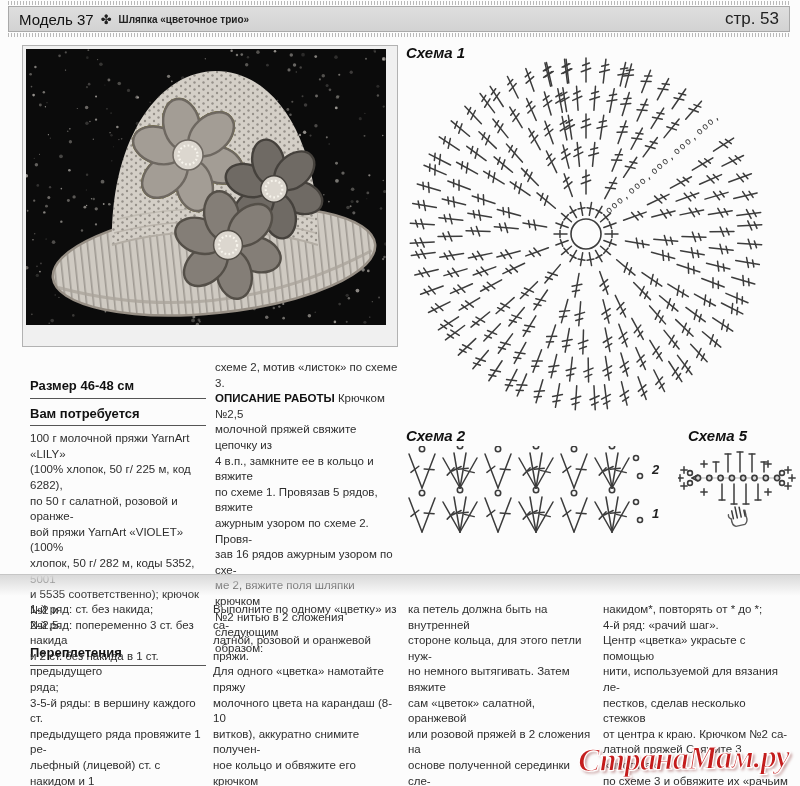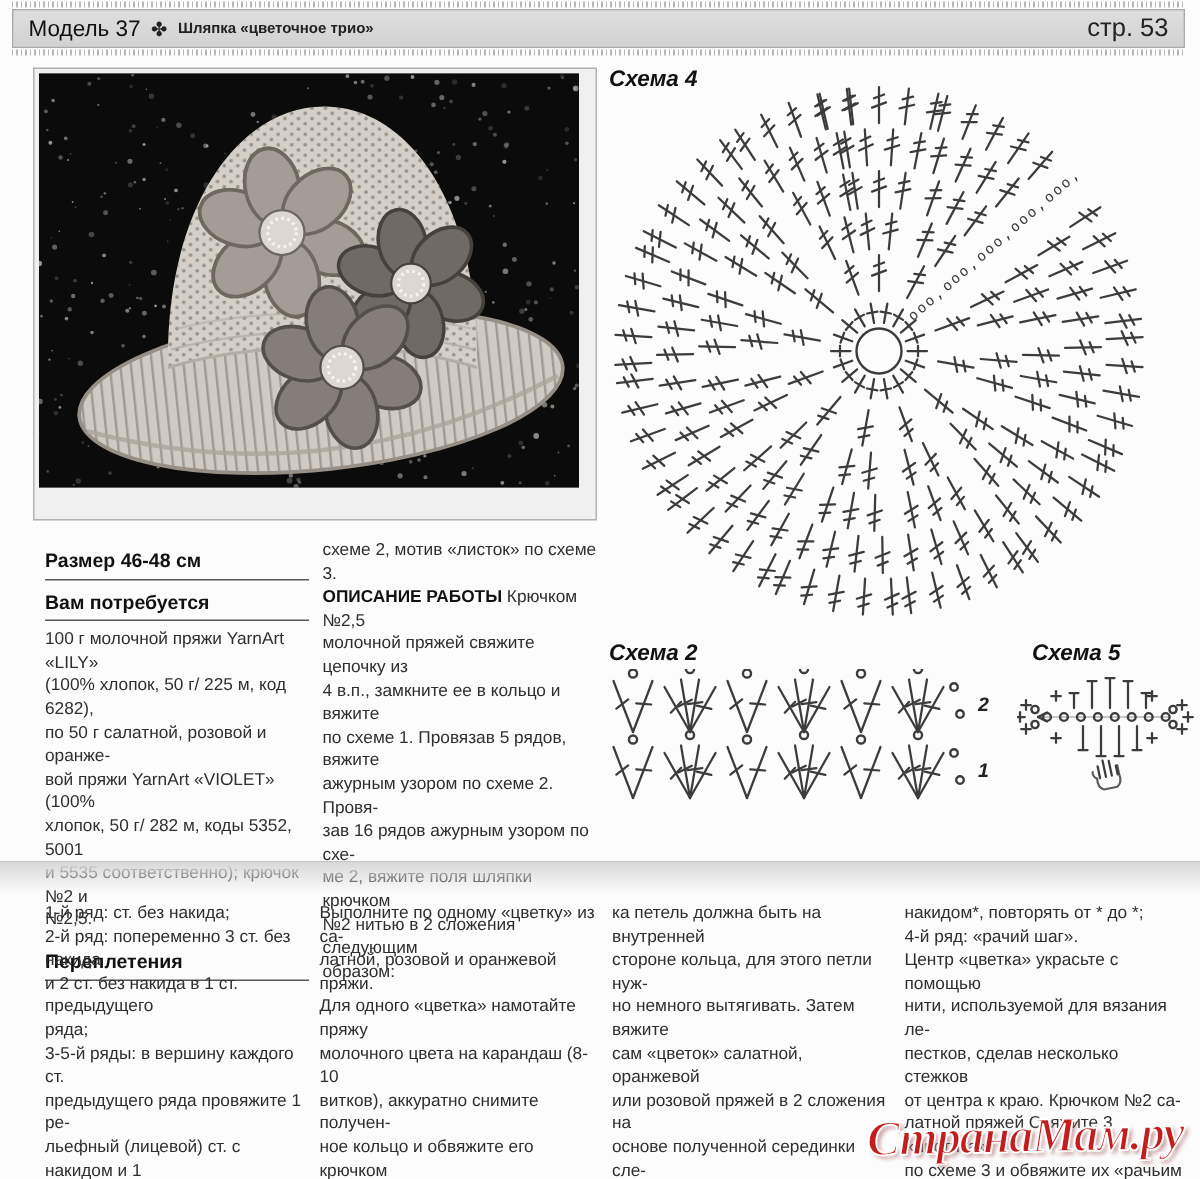--- a/index.html
+++ b/index.html
@@ -554,21 +554,21 @@
         <ellipse cx="179.88400999379274" cy="215.91332684523962" rx="24.96" ry="17.28" fill="#847e77" stroke="#544f48" stroke-width="2.4" transform="rotate(138 179.88400999379274 215.91332684523962)"></ellipse>
         <ellipse cx="173.69655807505623" cy="186.80365424740157" rx="24.96" ry="17.28" fill="#847e77" stroke="#544f48" stroke-width="2.4" transform="rotate(198 173.69655807505623 186.80365424740157)"></ellipse>
         <ellipse cx="195.81254808126346" cy="166.89032740216194" rx="24.96" ry="17.28" fill="#847e77" stroke="#544f48" stroke-width="2.4" transform="rotate(258 195.81254808126346 166.89032740216194)"></ellipse>
         <ellipse cx="224.11599000620726" cy="176.08667315476038" rx="24.96" ry="17.28" fill="#847e77" stroke="#544f48" stroke-width="2.4" transform="rotate(318 224.11599000620726 176.08667315476038)"></ellipse>
         <circle cx="202" cy="196" r="14.399999999999999" fill="#dcd7cf" stroke="#544f48" stroke-width="1.5"></circle>
         <circle cx="202" cy="196" r="9.120000000000001" fill="none" stroke="#f7f4ec" stroke-width="2.2" stroke-dasharray="1.8,2.2"></circle>
       </g>
     </svg>
 </div>
 
-<div class="col" style="left:30px;top:364px;width:176px;">
+<div class="col" style="left:30px;top:376px;width:176px;">
   <h3 class="first">Размер 46-48 см</h3>
   <h3>Вам потребуется</h3>
   <p>100 г молочной пряжи YarnArt «LILY»
 (100% хлопок, 50 г/ 225 м, код 6282),
 по 50 г салатной, розовой и оранже-
 вой пряжи YarnArt «VIOLET» (100%
 хлопок, 50 г/ 282 м, коды 5352, 5001
 и 5535 соответственно); крючок №2 и
 №2,5.</p>
   <div class="gap"></div>
@@ -581,21 +581,21 @@
 молочной пряжей свяжите цепочку из
 4 в.п., замкните ее в кольцо и вяжите
 по схеме 1. Провязав 5 рядов, вяжите
 ажурным узором по схеме 2. Провя-
 зав 16 рядов ажурным узором по схе-
 ме 2, вяжите поля шляпки крючком
 №2 нитью в 2 сложения следующим
 образом:</span></p>
 </div>
 
-<div class="schemaLabel" style="left:406px;top:44px;">Схема 4</div>
+<div class="schemaLabel" style="left:406px;top:44px;">Схема 1</div>
 <svg id="s1" class="schema" style="left:400px;top:38px;" width="398" height="396" viewBox="0 0 398 396">
     <circle cx="186" cy="196" r="15" class="ring"></circle>
     <line x1="205" y1="196" x2="218" y2="196" class="sym"></line>
     <line x1="212" y1="192.5" x2="212" y2="199.5" class="sym"></line>
     <line x1="203.85415979493226" y1="202.49838272318772" x2="216.07016386514908" y2="206.9446445864214" class="sym"></line>
     <line x1="211.62907864207347" y1="201.6035995537167" x2="209.23493763879378" y2="208.18144789921806" class="sym"></line>
     <line x1="200.55484441926058" y1="208.21296458404424" x2="210.5134221798073" y2="216.56920350996927" class="sym"></line>
     <line x1="208.1669121549963" y1="210.0313223009336" x2="203.66739888719056" y2="215.39363340276645" class="sym"></line>
     <line x1="195.5" y1="212.45448267190434" x2="202" y2="223.71281292110203" class="sym"></line>
     <line x1="202.03108891324553" y1="216.7666604983954" x2="195.96891108675447" y2="220.2666604983954" class="sym"></line>

